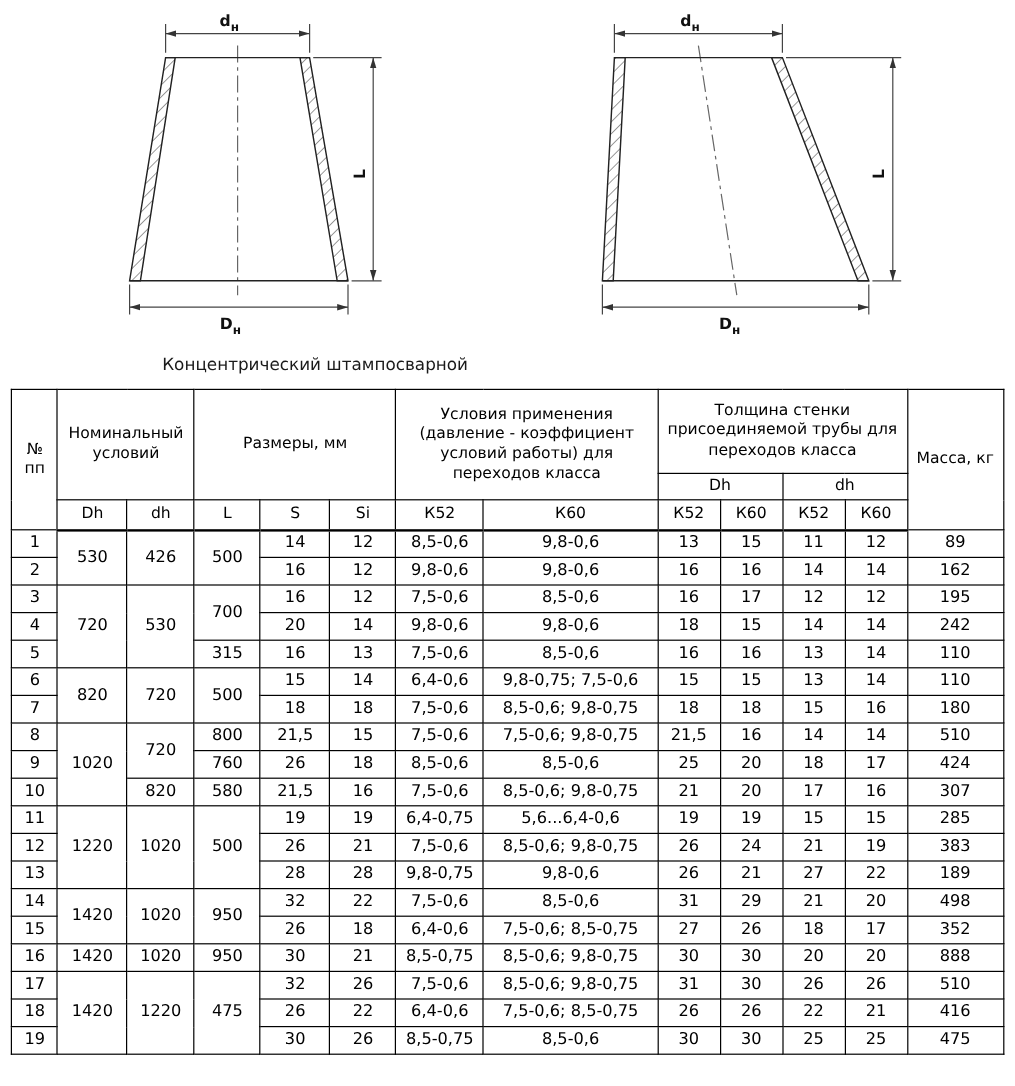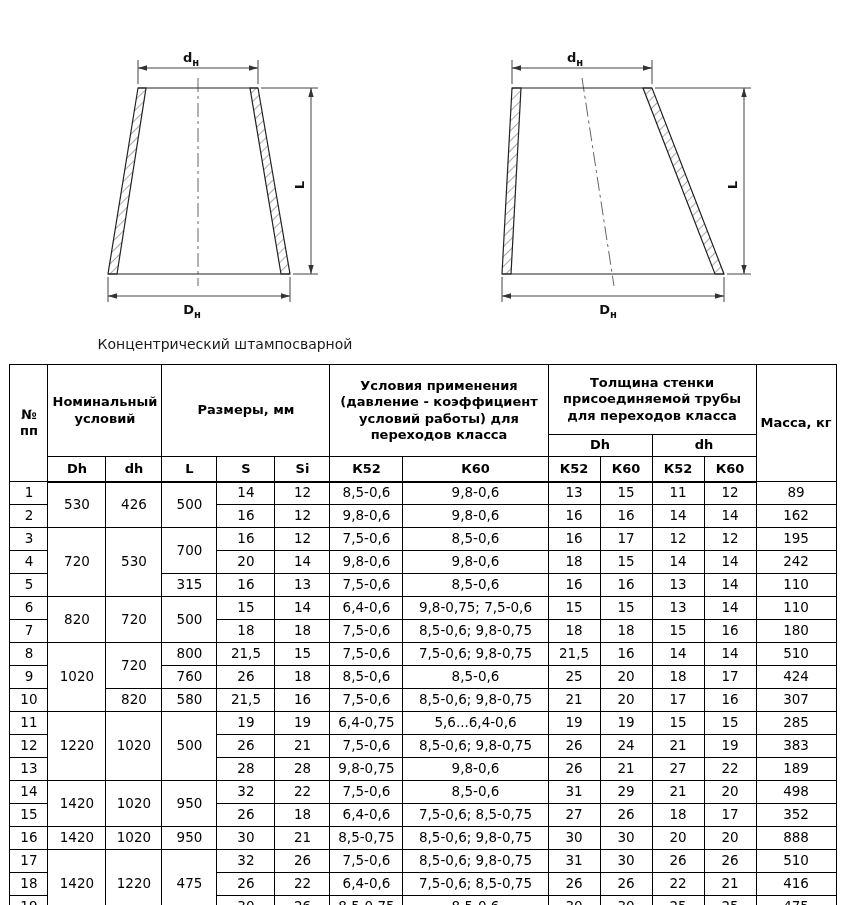--- a/index.html
+++ b/index.html
@@ -12,25 +12,26 @@
   }
   .page { width: 846px; padding-top: 4px; }
 
   
   .diagrams {
     display: flex;
     justify-content: center;
     gap: 56px;
     padding-top: 2px;
   }
-  .diagram-block { text-align: center; margin-top: 40px; }
+  .diagram-block { text-align: center; }
   .caption {
     font-size: 14px;
     color: #1a1a1a;
     margin-top: 0px;
+    text-align: right;
   }
   svg text {
     font-family: "DejaVu Sans", "Liberation Sans", sans-serif;
     fill: #111;
   }
 
   
   table {
     border-collapse: collapse;
     table-layout: fixed;
@@ -39,21 +40,21 @@
     border: 1px solid #000;
   }
   th, td {
     border: 1px solid #000;
     text-align: center;
     vertical-align: middle;
     padding: 1px 2px;
     overflow: hidden;
   }
   th {
-    font-weight: bold;
+    font-weight: normal;
     font-size: 13px;
     line-height: 1.25;
   }
   td {
     font-size: 13.5px;
     line-height: 1.15;
   }
   thead tr:last-child th { border-bottom: 2px solid #000; }
   tbody tr { height: 23px; }
   .hr1 { height: 70px; }

